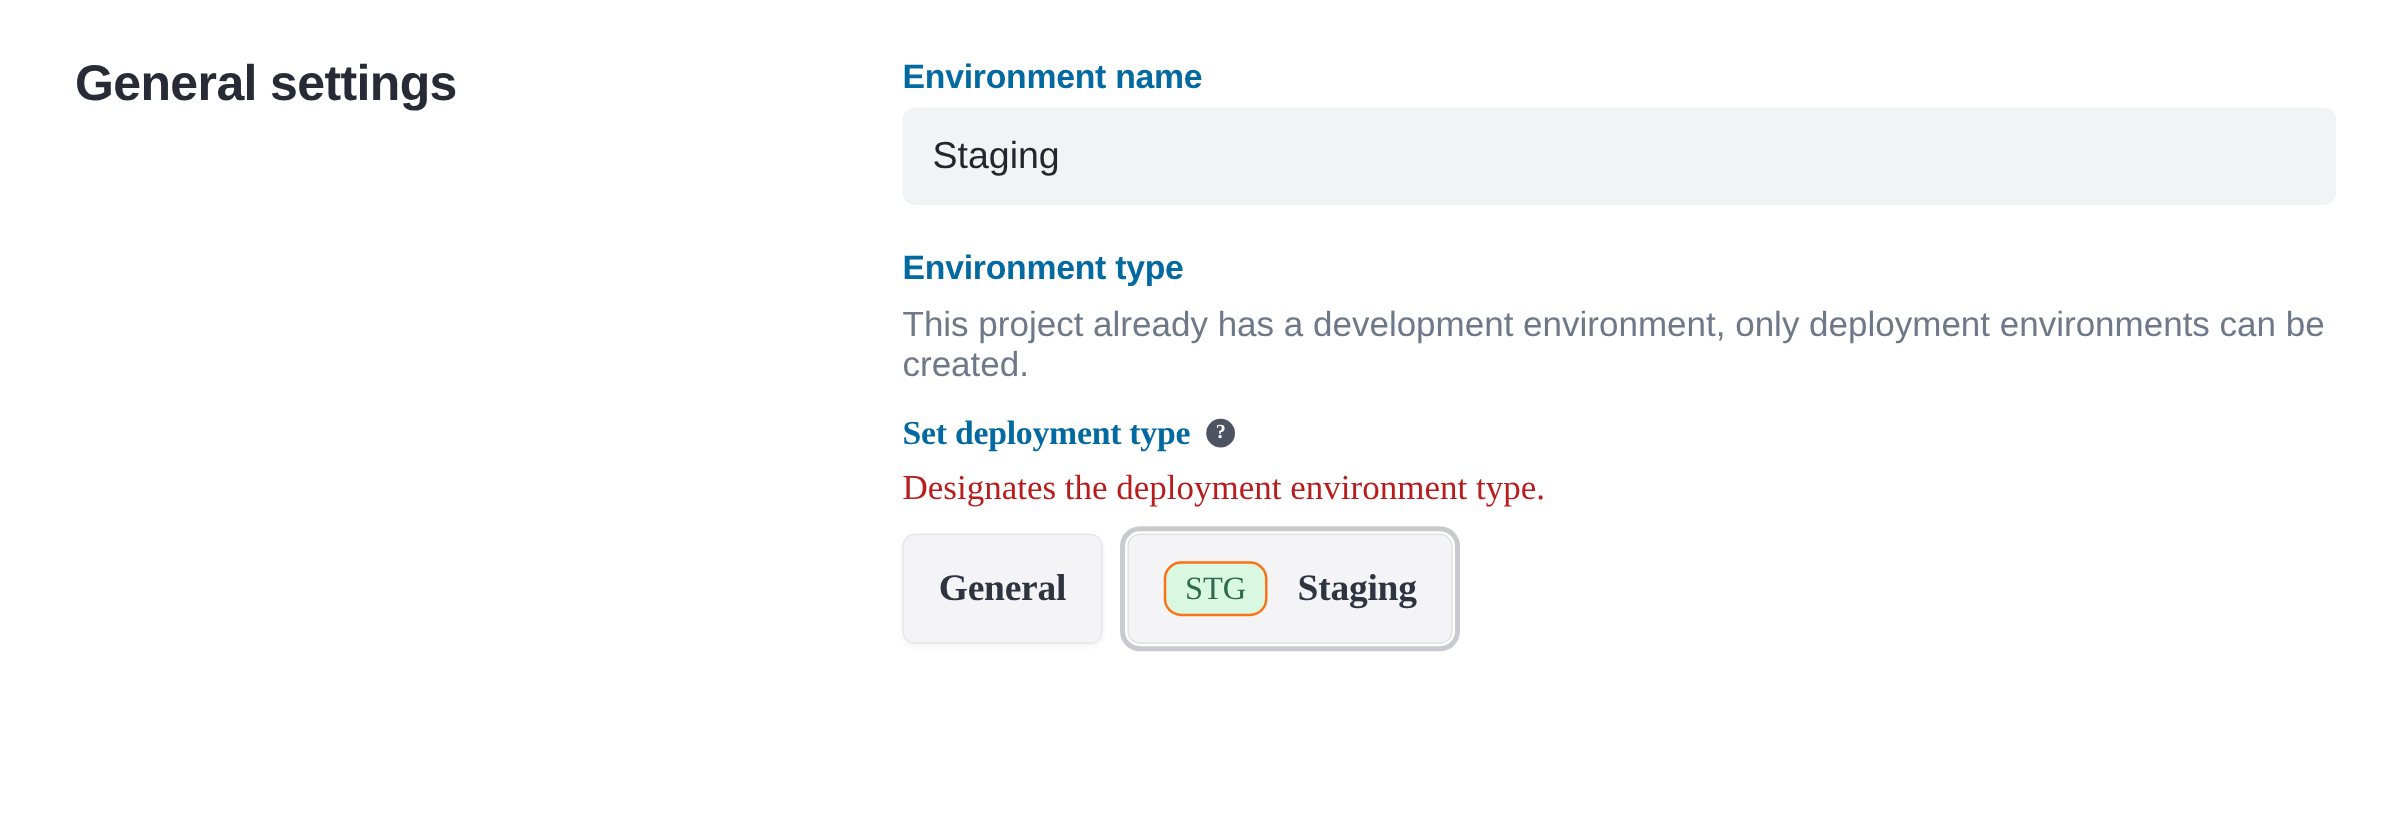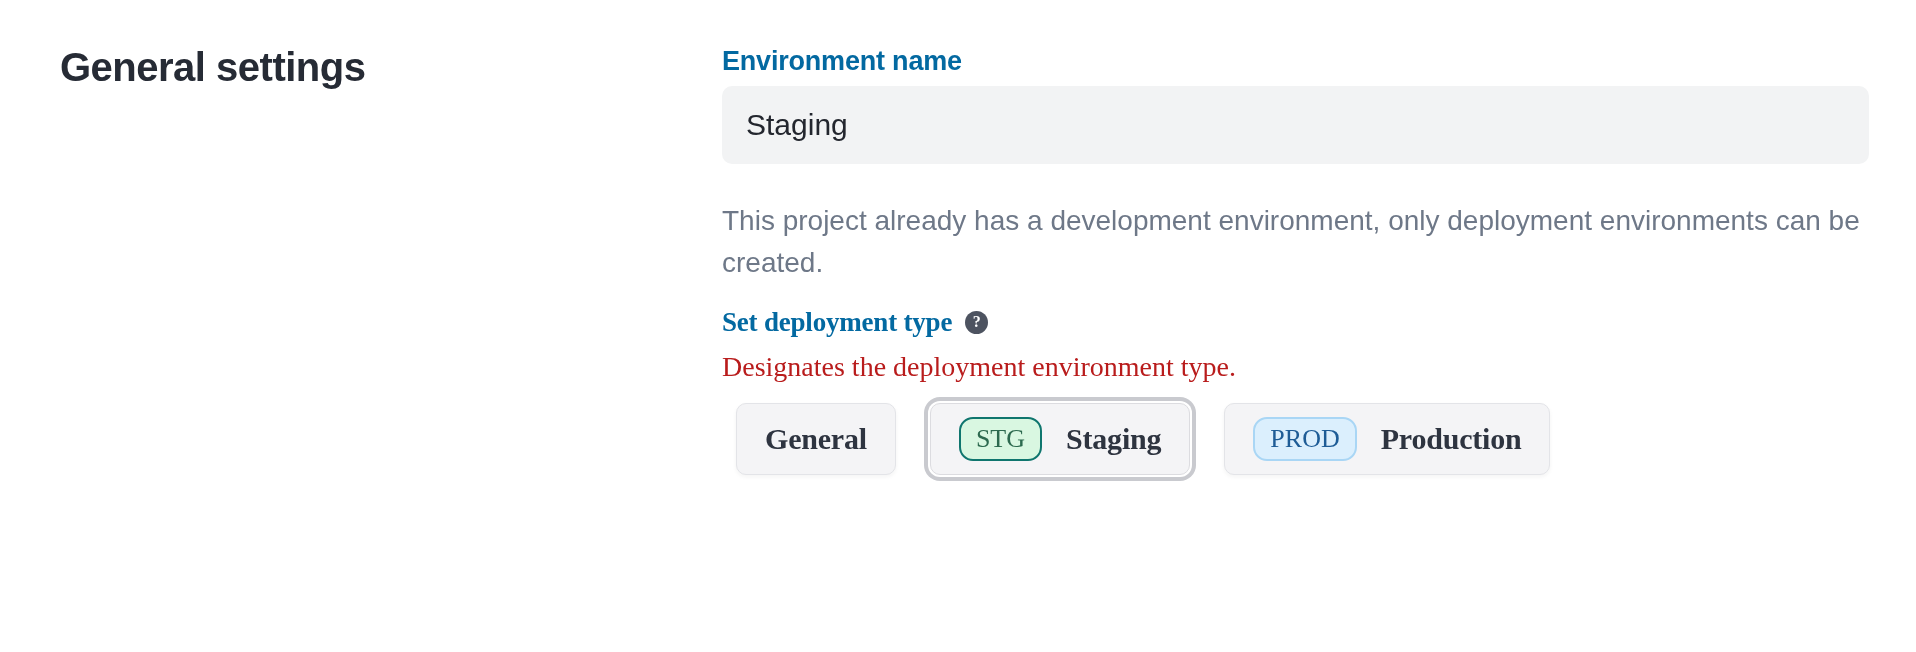--- a/index.html
+++ b/index.html
@@ -52,21 +52,21 @@
     padding: 0 24px;
     font-family: inherit;
     font-size: 30px;
     color: #23262e;
     outline: none;
   }
   .group-2 { margin-top: 36px; }
   .help-text {
     margin: 16px 0 0 0;
     font-size: 28px;
-    line-height: 42px;
+    line-height: 32px;
     color: #6e7888;
     max-width: 1147px;
   }
   .group-3 { margin-top: 24px; font-family: Liberation Serif, serif; }
   .label-row {
     display: flex;
     align-items: center;
     gap: 13px;
   }
   .label-row .group-label { margin: 0; }
@@ -91,55 +91,54 @@
     line-height: 42px;
     color: #b91c1c;
   }
   .options-row {
     display: flex;
     align-items: center;
     gap: 20px;
     margin-top: 15px;
   }
   .opt-btn {
-    height: 72px;
+    height: 88px;
     padding: 0 28px;
     display: inline-flex;
     align-items: center;
     gap: 24px;
     background: #f4f4f6;
     border: 1px solid #e3e4e8;
     border-radius: 10px;
     box-shadow: 0 2px 4px rgba(31,33,41,0.05);
     font-family: inherit;
     font-size: 30px;
     font-weight: 700;
     letter-spacing: -0.2px;
     color: #2e3440;
     cursor: pointer;
-    margin-left: 14px;
   }
   .opt-btn.selected {
     border-color: #dcdce0;
     box-shadow: 0 0 0 2px #ffffff, 0 0 0 6px #c9cacf;
   }
   .badge {
     height: 44px;
     box-sizing: border-box;
     padding: 0 15px;
     display: inline-flex;
     align-items: center;
     border-radius: 14px;
     font-size: 26px;
     font-weight: 400;
     letter-spacing: 0;
   }
   .badge-stg {
     background: #d9f7e1;
-    border: 2px solid #0f766e;
+    border: 2px solid #f97316;
     color: #2d6a4f;
   }
   .badge-prod {
     background: #dbeffd;
     border: 2px solid #a9d6f5;
     color: #1e5c96;
   }
 </style>
 </head>
 <body>
@@ -150,20 +149,21 @@
   </div>
 
   <div class="form-col">
 
     <div class="group group-1">
       <label class="group-label">Environment name</label>
       <input class="text-input" type="text" value="Staging" style="">
     </div>
 
     <div class="group group-2">
+      <label class="group-label">Environment type</label>
       <p class="help-text">This project already has a development environment, only deployment environments can be created.</p>
     </div>
 
     <div class="group group-3">
       <div class="label-row">
         <label class="group-label">Set deployment type</label>
         <span class="help-icon">
           <span>?</span>
         </span>
       </div>
@@ -172,21 +172,17 @@
       <div class="options-row">
         <button class="opt-btn">
           <span>General</span>
         </button>
 
         <button class="opt-btn selected">
           <span class="badge badge-stg">STG</span>
           <span>Staging</span>
         </button>
 
-        <button class="opt-btn">
-          <span class="badge badge-prod">PROD</span>
-          <span>Production</span>
-        </button>
       </div>
     </div>
 
   </div>
 </div>
 
 </body></html>

